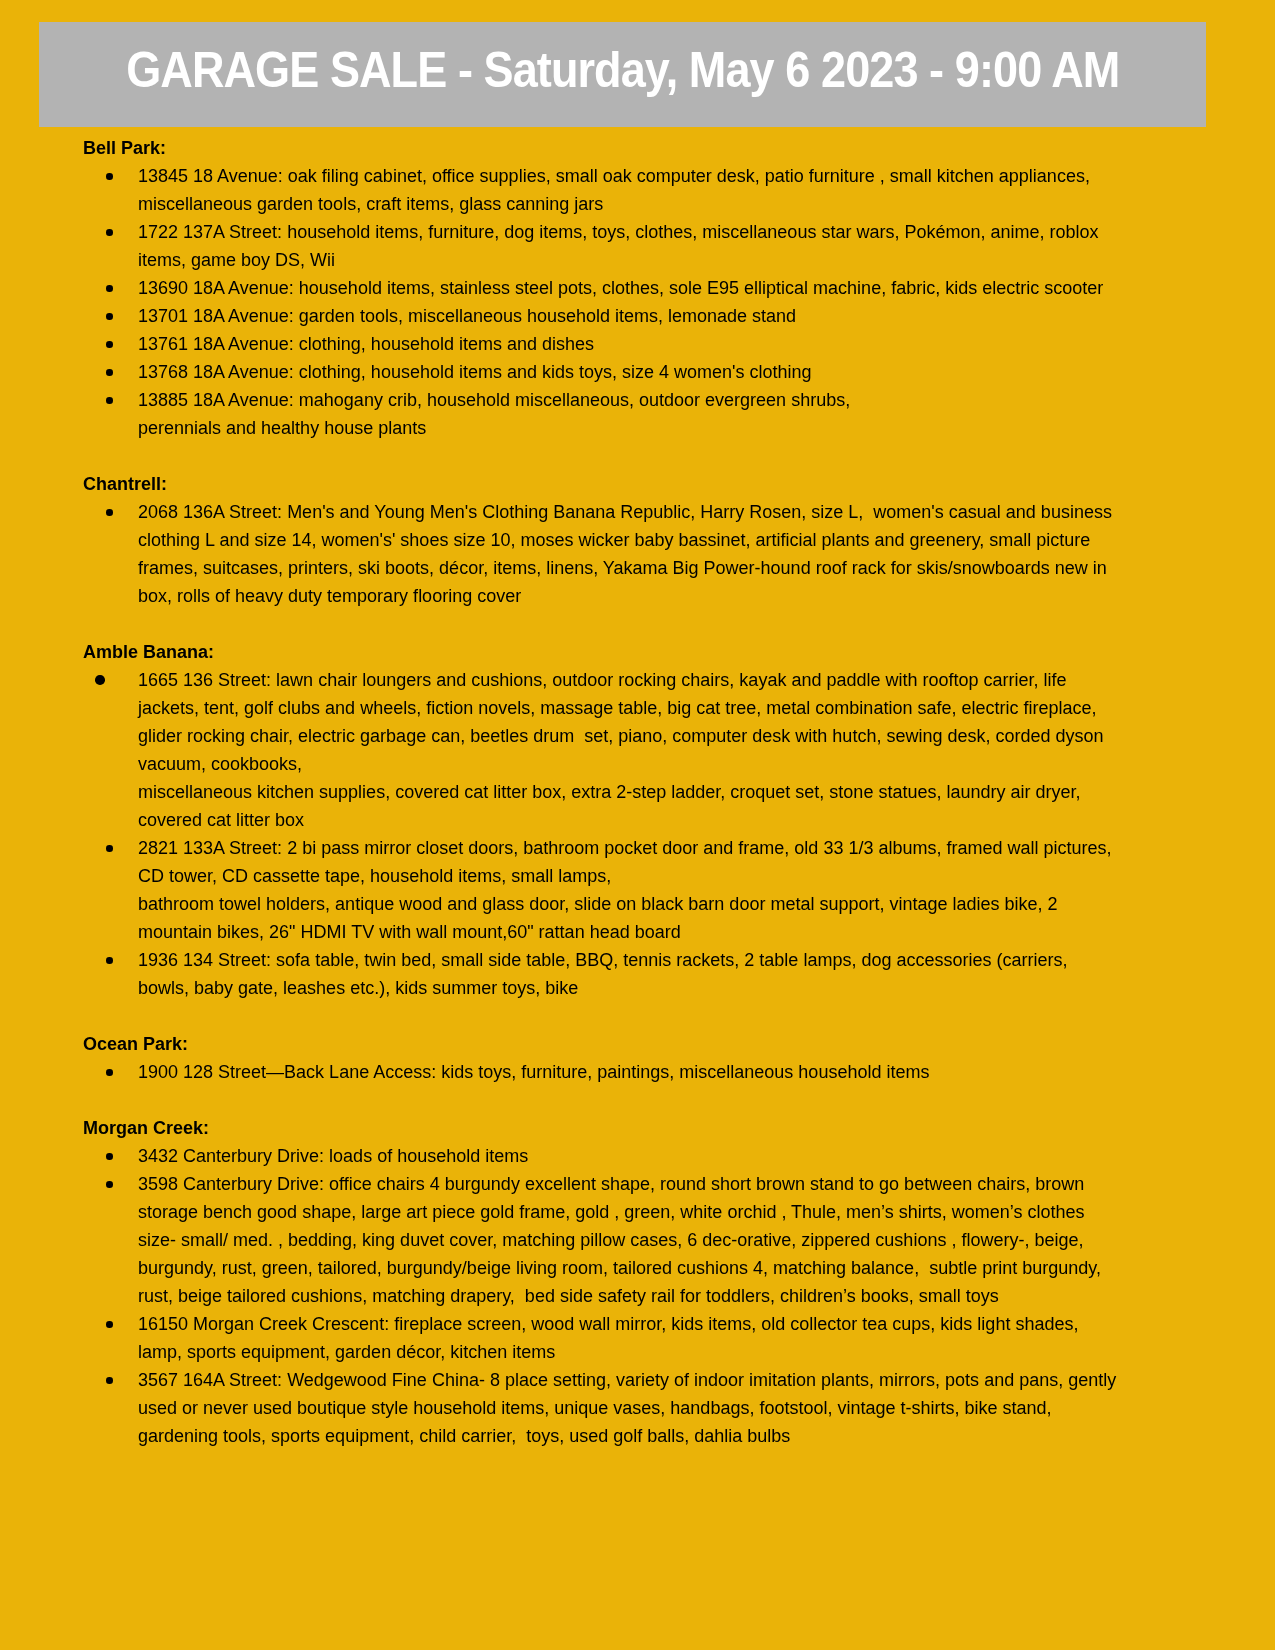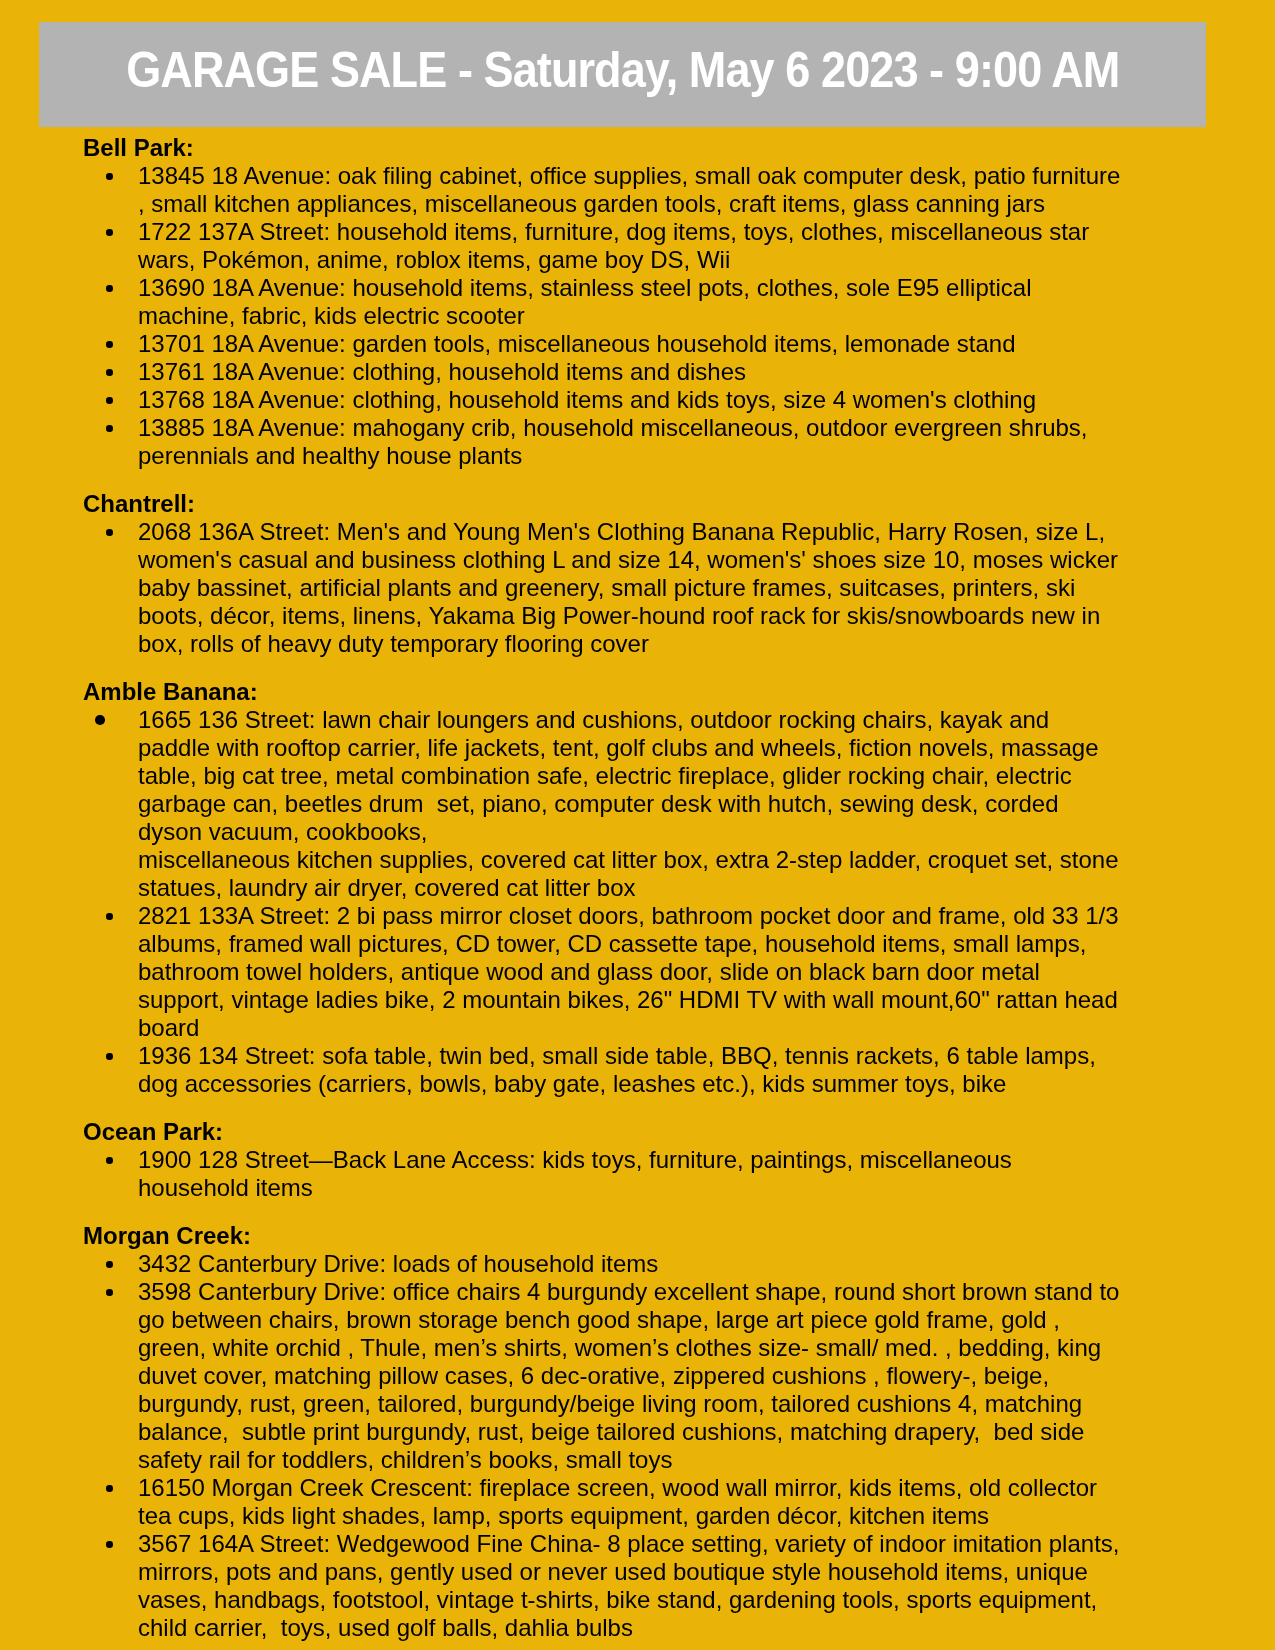--- a/index.html
+++ b/index.html
@@ -32,24 +32,24 @@
     white-space: nowrap;
     transform: scaleX(0.9);
     transform-origin: center;
     padding-bottom: 10px;
   }
   .content {
     position: absolute;
     left: 83px;
     top: 134px;
     width: 1040px;
-    font-size: 24px;
+    font-size: 18px;
     line-height: 28px;
   }
-  .doc-section + .doc-section { margin-top: 20px; }
+  .doc-section + .doc-section { margin-top: 28px; }
   .section-title { font-weight: bold; }
   ul.sale-list { list-style: none; margin: 0; padding: 0; }
   li.sale-item {
     position: relative;
     padding-left: 55px;
     white-space: pre-wrap;
   }
   li.sale-item::before {
     content: "";
     position: absolute;
@@ -95,21 +95,21 @@
           <li class="sale-item"><span class="addr">2068 136A Street:</span><span class="desc"> Men's and Young Men's Clothing Banana Republic, Harry Rosen, size L,  women's casual and business clothing L and size 14, women's' shoes size 10, moses wicker baby bassinet, artificial plants and greenery, small picture frames, suitcases, printers, ski boots, décor, items, linens, Yakama Big Power-hound roof rack for skis/snowboards new in box, rolls of heavy duty temporary flooring cover</span></li>
         </ul>
       </section>
       <section class="doc-section">
         <div class="section-title">Amble Banana:</div>
         <ul class="sale-list">
           <li class="sale-item large-bullet"><span class="addr">1665 136 Street:</span><span class="desc"> lawn chair loungers and cushions, outdoor rocking chairs, kayak and paddle with rooftop carrier, life jackets, tent, golf clubs and wheels, fiction novels, massage table, big cat tree, metal combination safe, electric fireplace, glider rocking chair, electric garbage can, beetles drum  set, piano, computer desk with hutch, sewing desk, corded dyson vacuum, cookbooks,
 miscellaneous kitchen supplies, covered cat litter box, extra 2-step ladder, croquet set, stone statues, laundry air dryer, covered cat litter box</span></li>
           <li class="sale-item"><span class="addr">2821 133A Street:</span><span class="desc"> 2 bi pass mirror closet doors, bathroom pocket door and frame, old 33 1/3 albums, framed wall pictures, CD tower, CD cassette tape, household items, small lamps,
 bathroom towel holders, antique wood and glass door, slide on black barn door metal support, vintage ladies bike, 2 mountain bikes, 26" HDMI TV with wall mount,60" rattan head board</span></li>
-          <li class="sale-item"><span class="addr">1936 134 Street:</span><span class="desc"> sofa table, twin bed, small side table, BBQ, tennis rackets, 6 table lamps, dog accessories (carriers, bowls, baby gate, leashes etc.), kids summer toys, bike</span></li>
+          <li class="sale-item"><span class="addr">1936 134 Street:</span><span class="desc"> sofa table, twin bed, small side table, BBQ, tennis rackets, 2 table lamps, dog accessories (carriers, bowls, baby gate, leashes etc.), kids summer toys, bike</span></li>
         </ul>
       </section>
       <section class="doc-section">
         <div class="section-title">Ocean Park:</div>
         <ul class="sale-list">
           <li class="sale-item"><span class="addr">1900 128 Street—Back Lane Access:</span><span class="desc"> kids toys, furniture, paintings, miscellaneous household items</span></li>
         </ul>
       </section>
       <section class="doc-section">
         <div class="section-title">Morgan Creek:</div>

